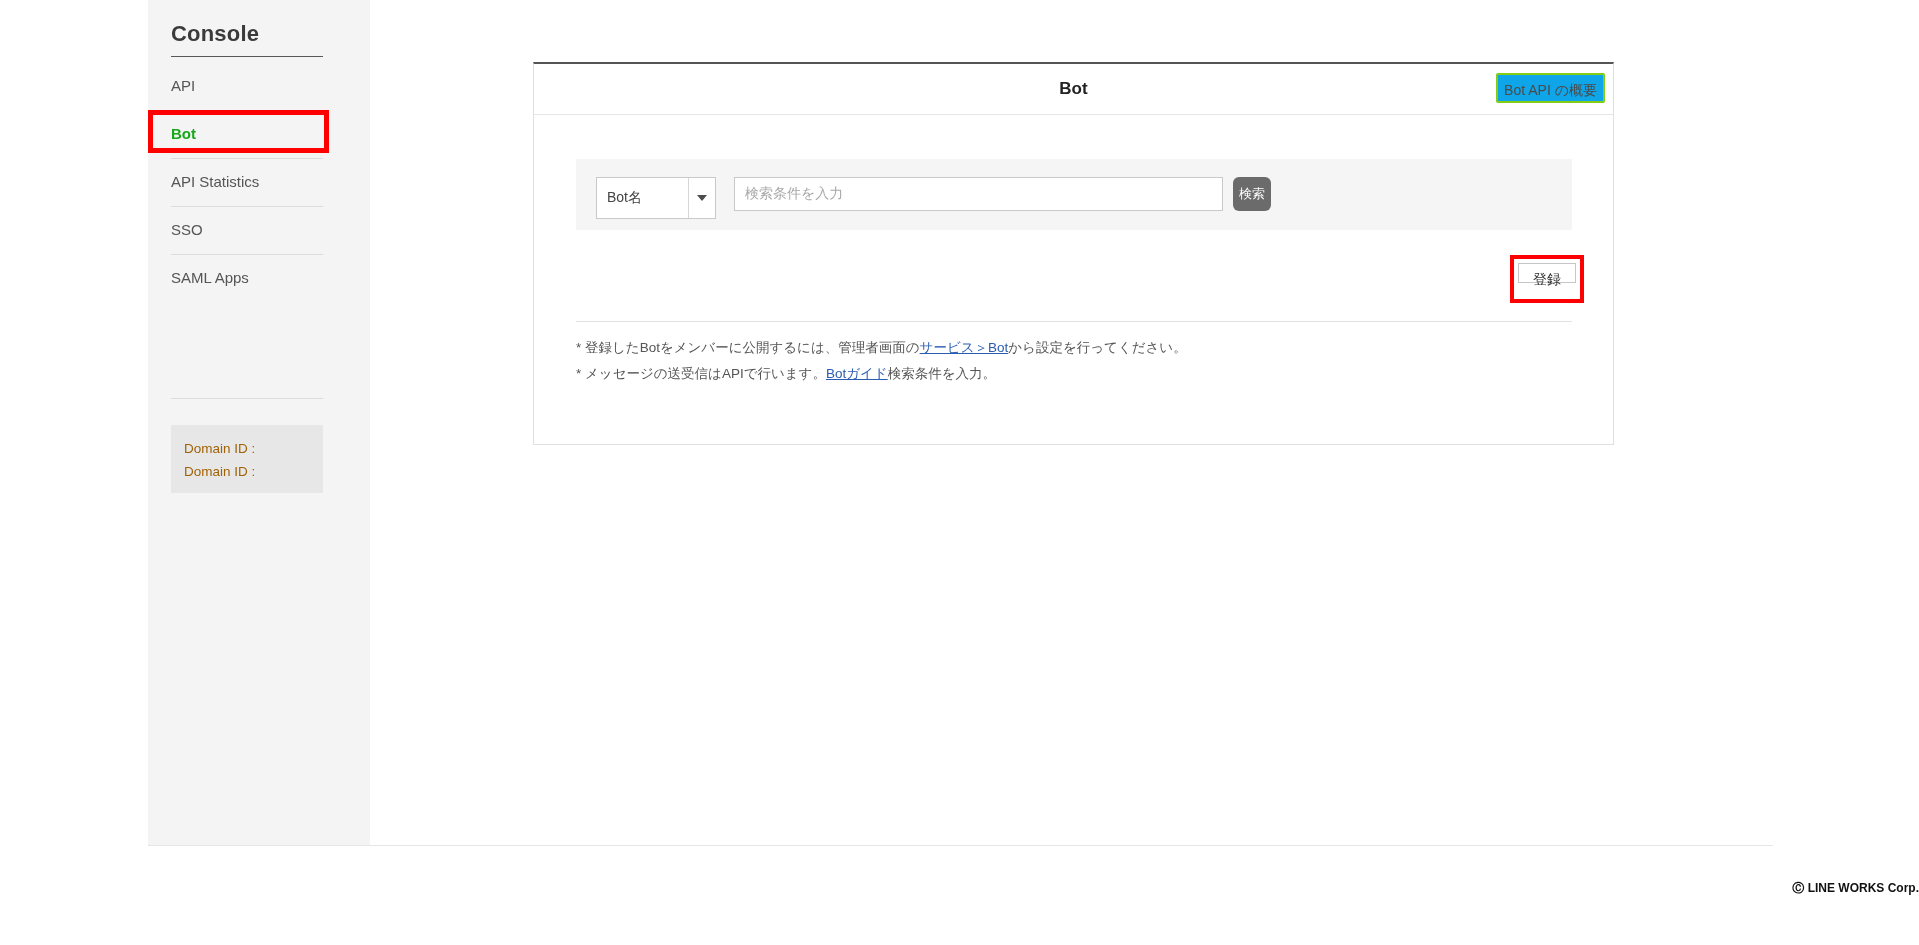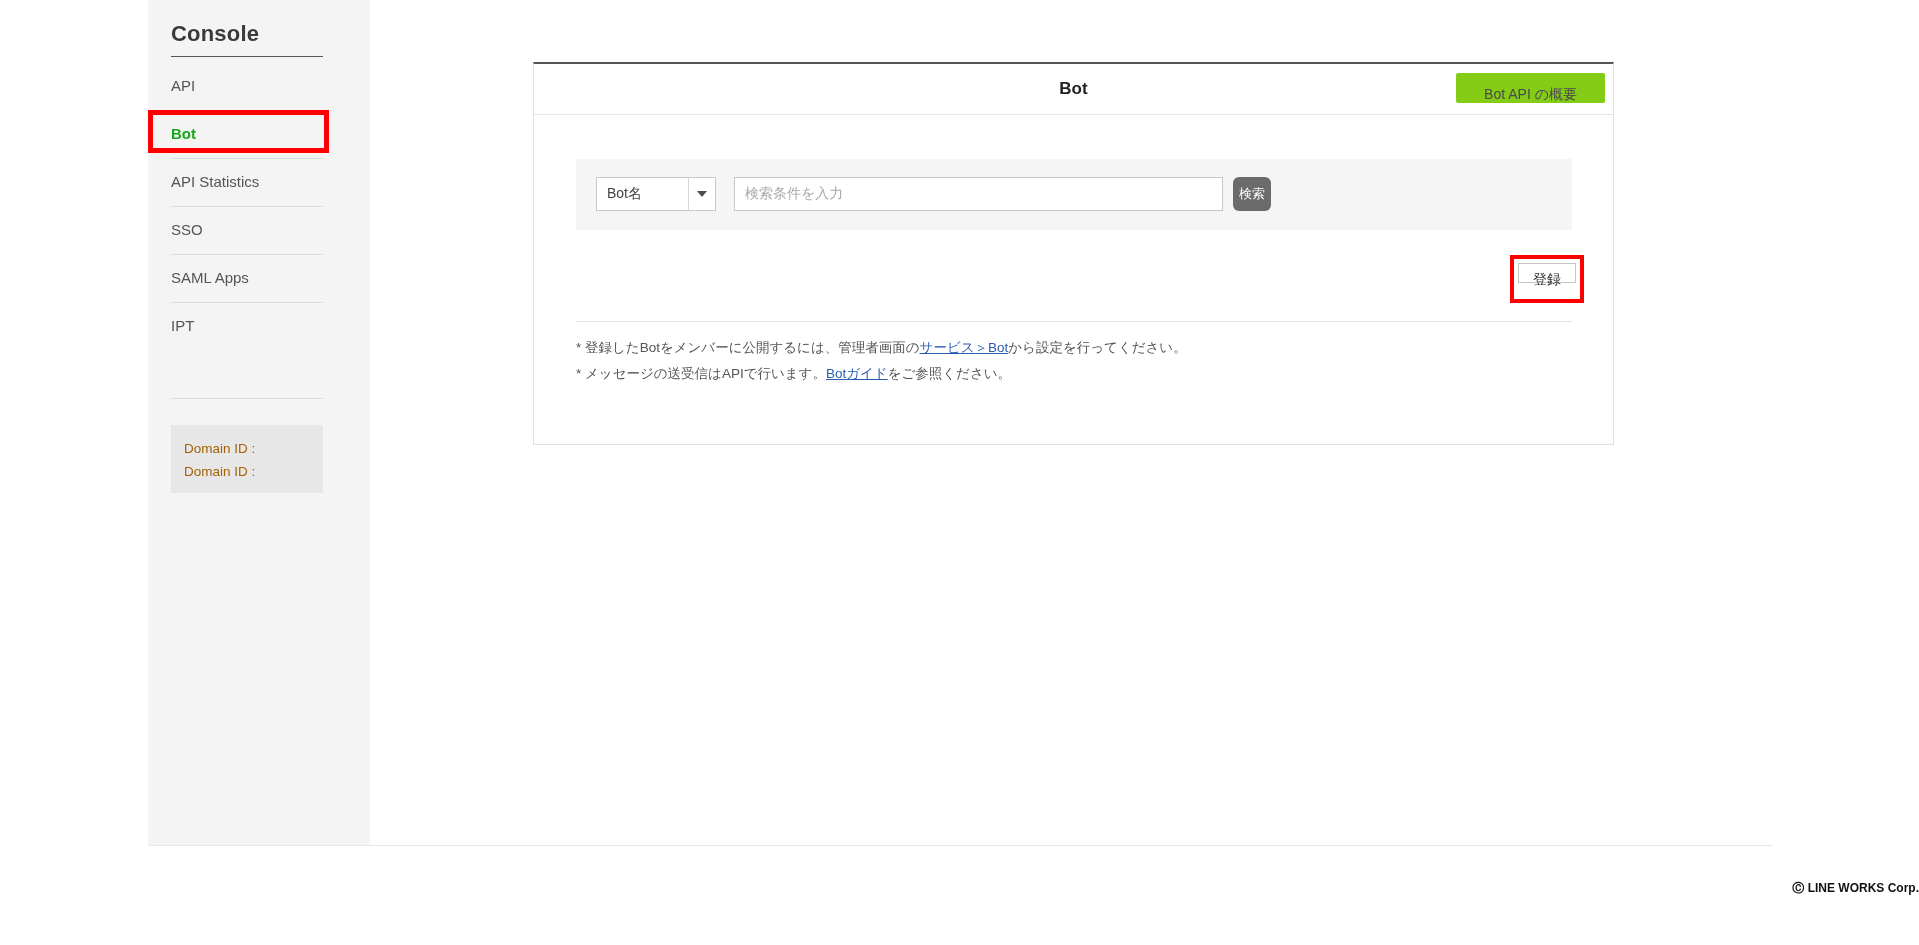--- a/index.html
+++ b/index.html
@@ -157,23 +157,23 @@
     font-weight: bold;
     color: #222222;
   }
 
   .overview-btn {
     position: absolute;
     right: 8px;
     top: 9px;
     height: 30px;
     line-height: 30px;
-    padding: 0 22px;
-    background: #84cc16;
-    border: 6px solid #84cc16;
+    padding: 0 6px;
+    background: #0ea5e9;
+    border: 2px solid #84cc16;
     border-radius: 2px;
     font-size: 14px;
     color: #4a4a4a;
     cursor: pointer;
     white-space: nowrap;
     box-sizing: border-box;
   }
 
   .search-bar {
     position: absolute;
@@ -183,21 +183,21 @@
     height: 71px;
     background: #f5f5f5;
     box-sizing: border-box;
   }
 
   .select-wrap {
     position: absolute;
     left: 20px;
     top: 18px;
     width: 120px;
-    height: 34px;
+    height: 42px;
     background: #ffffff;
     border: 1px solid #c9c9c9;
     box-sizing: border-box;
     display: flex;
     align-items: center;
     cursor: pointer;
   }
 
   .select-value {
     flex: 1;
@@ -359,23 +359,20 @@
       </div>
       <div class="nav-item">
         <span>API Statistics</span>
       </div>
       <div class="nav-item">
         <span>SSO</span>
       </div>
       <div class="nav-item">
         <span>SAML Apps</span>
       </div>
-      <div class="nav-item">
-        <span>IPT</span>
-      </div>
       <div class="nav-bottom-rule" style="top:336px;"></div>
     </div>
 
     <div class="nav-highlight"></div>
 
     <div class="id-box">
       <div class="id-line">Domain ID :</div>
       <div class="id-line">Domain ID :</div>
     </div>
   </div>
@@ -401,21 +398,21 @@
     <div class="register-btn">登録</div>
     <div class="register-highlight"></div>
 
     <div class="notes-rule"></div>
 
     <div class="notes">
       <div class="note">
         <span>* 登録したBotをメンバーに公開するには、管理者画面の</span><a>サービス＞Bot</a><span>から設定を行ってください。</span>
       </div>
       <div class="note">
-        <span>* メッセージの送受信はAPIで行います。</span><a>Botガイド</a><span>をご参照ください。</span>
+        <span>* メッセージの送受信はAPIで行います。</span><a>Botガイド</a><span>検索条件を入力。</span>
       </div>
     </div>
 
   </div>
 
   <div class="footer-rule"></div>
   <div class="footer">Ⓒ LINE WORKS Corp.</div>
 
 </div>
 

